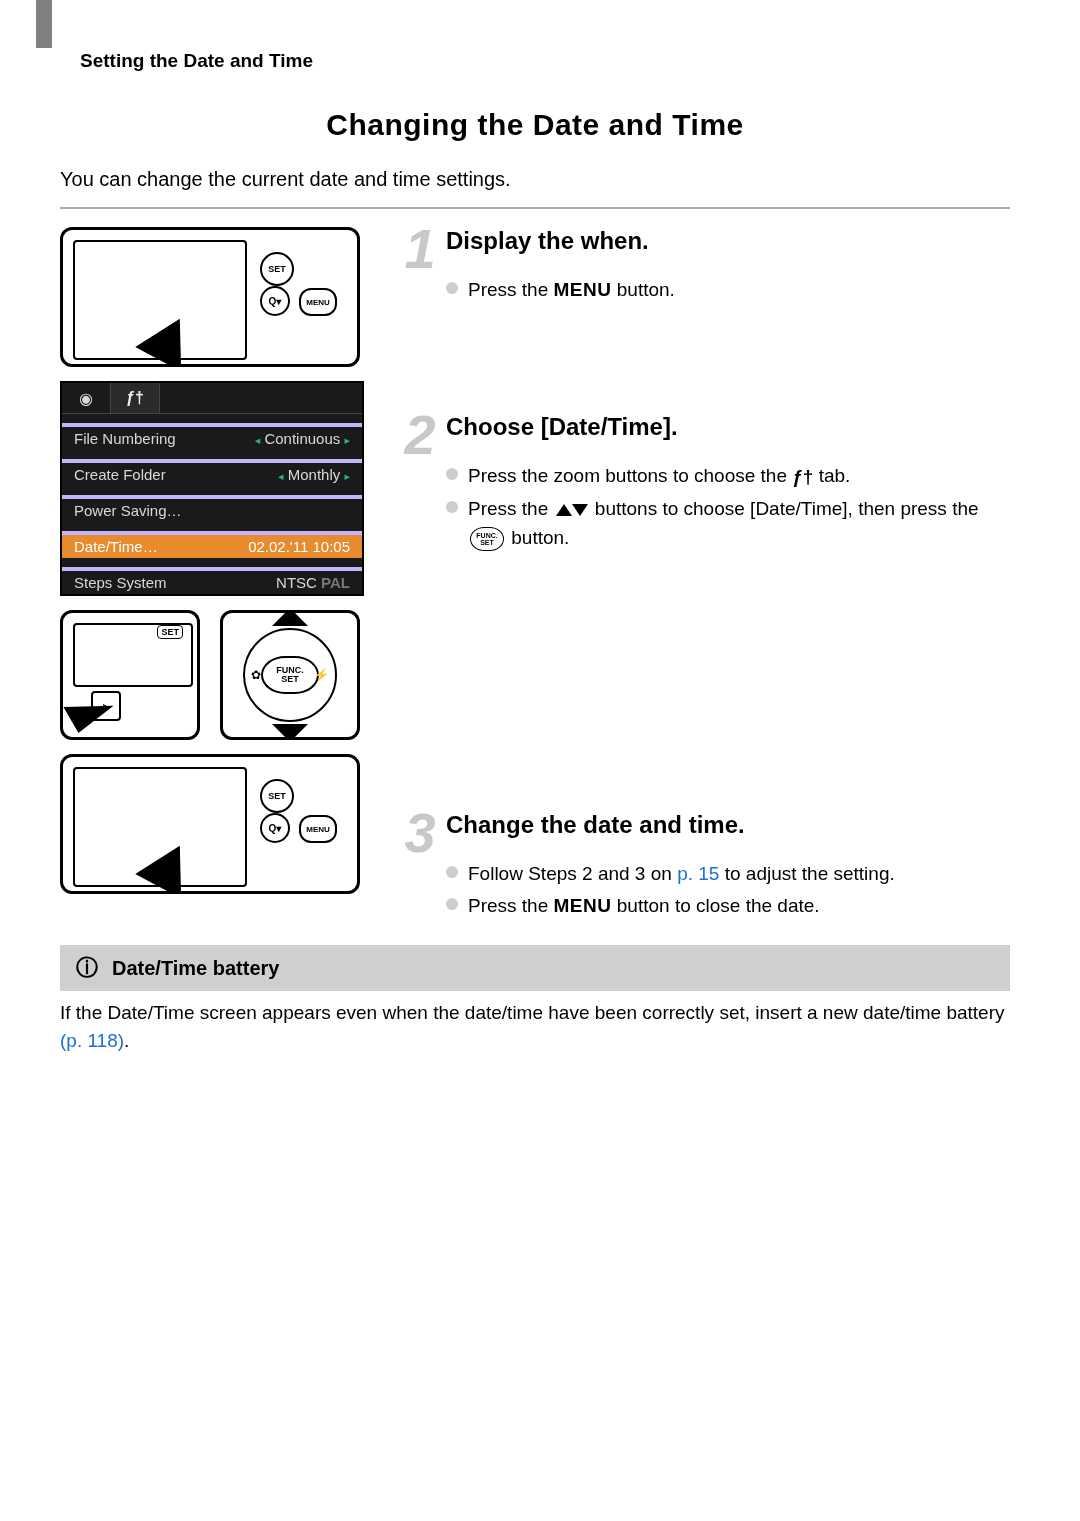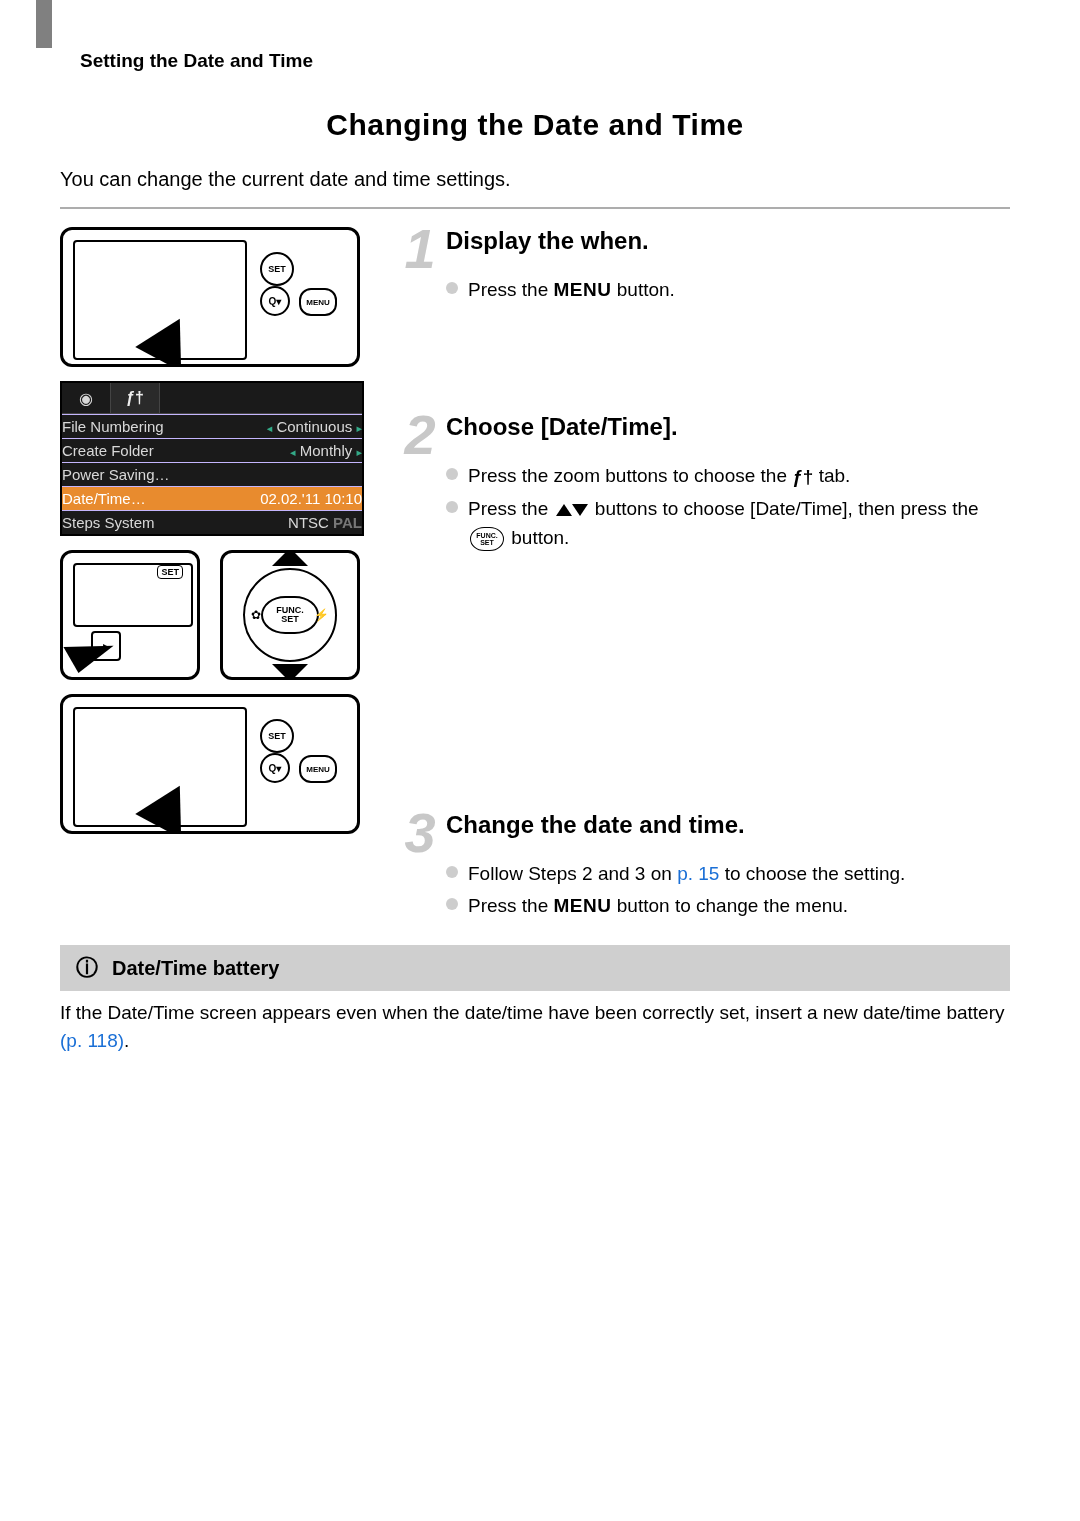--- a/index.html
+++ b/index.html
@@ -107,21 +107,21 @@
   .menu-tabs {
     display:flex; border-bottom:1px solid #444;
   }
   .menu-tab {
     width:48px; height:30px; display:flex; align-items:center; justify-content:center;
     border-right:1px solid #444;
   }
   .menu-tab.sel { background:#2a2a2a; }
   .menu-row {
     display:flex; justify-content:space-between; align-items:center;
-    padding:3px 0; border-top:1px solid #c4b5fd; font-size:15px;
+    padding:3px 12px; border-top:4px solid #c4b5fd; font-size:15px;margin-top:9px;
   }
   .menu-row.sel { background:#e88b2e; color:#fff; }
   .menu-row .tri { font-size:11px; color:#3a8; }
   .dim { color:#777;font-weight:bold; }
   .illus-pair {
     display:flex; gap:20px; margin-bottom:14px;
   }
   .illus-pair .illus { width:140px; height:130px; margin-bottom:0; }
   .dpad {
     position:absolute; left:50%; top:50%; transform:translate(-50%,-50%);
@@ -237,21 +237,21 @@
             <div class="menu-row">
               <span>Create Folder</span>
               <span><span class="tri">◂</span> Monthly <span class="tri">▸</span></span>
             </div>
             <div class="menu-row">
               <span>Power Saving…</span>
               <span></span>
             </div>
             <div class="menu-row sel">
               <span>Date/Time…</span>
-              <span>02.02.'11 10:10</span>
+              <span>02.02.'11 10:05</span>
             </div>
             <div class="menu-row">
               <span>Steps System</span>
               <span>NTSC <span class="dim">PAL</span></span>
             </div>
           </div>
       </div>
 
       <div class="illus-pair">
         <div class="illus">
@@ -328,27 +328,27 @@
       </div>
 
       <div class="step">
         <div class="step-num">3</div>
         <h2 class="step-title">Change the date and time.</h2>
       </div>
       <div class="step-body" style="margin-bottom:16px;">
         <div class="bullet-row">
           <div class="bullet"></div>
           <div>
-            <span>Follow Steps 2 and 3 on </span><span class="link">p. 15</span><span> to choose the setting.</span>
-          </div>
-        </div>
-        <div class="bullet-row">
-          <div class="bullet"></div>
-          <div>
-            <span>Press the </span><span class="menu-label">MENU</span><span> button to change the menu.</span>
+            <span>Follow Steps 2 and 3 on </span><span class="link">p. 15</span><span> to adjust the setting.</span>
+          </div>
+        </div>
+        <div class="bullet-row">
+          <div class="bullet"></div>
+          <div>
+            <span>Press the </span><span class="menu-label">MENU</span><span> button to close the date.</span>
           </div>
         </div>
       </div>
 
     </div>
   </div>
 
   <div class="tip-bar">
     <span class="tip-icon">ⓘ</span>
     <span class="tip-title">Date/Time battery</span>

